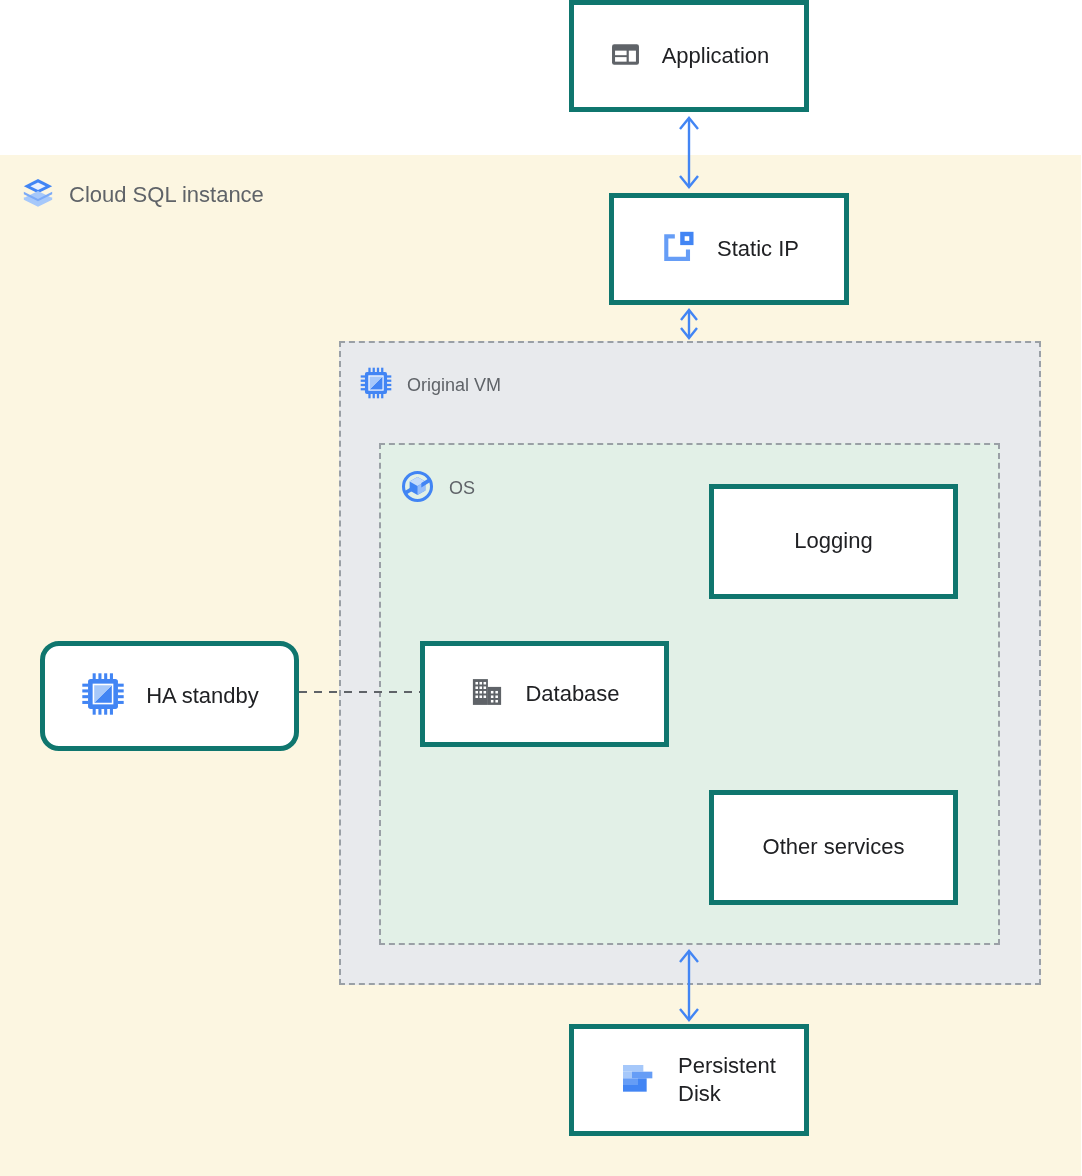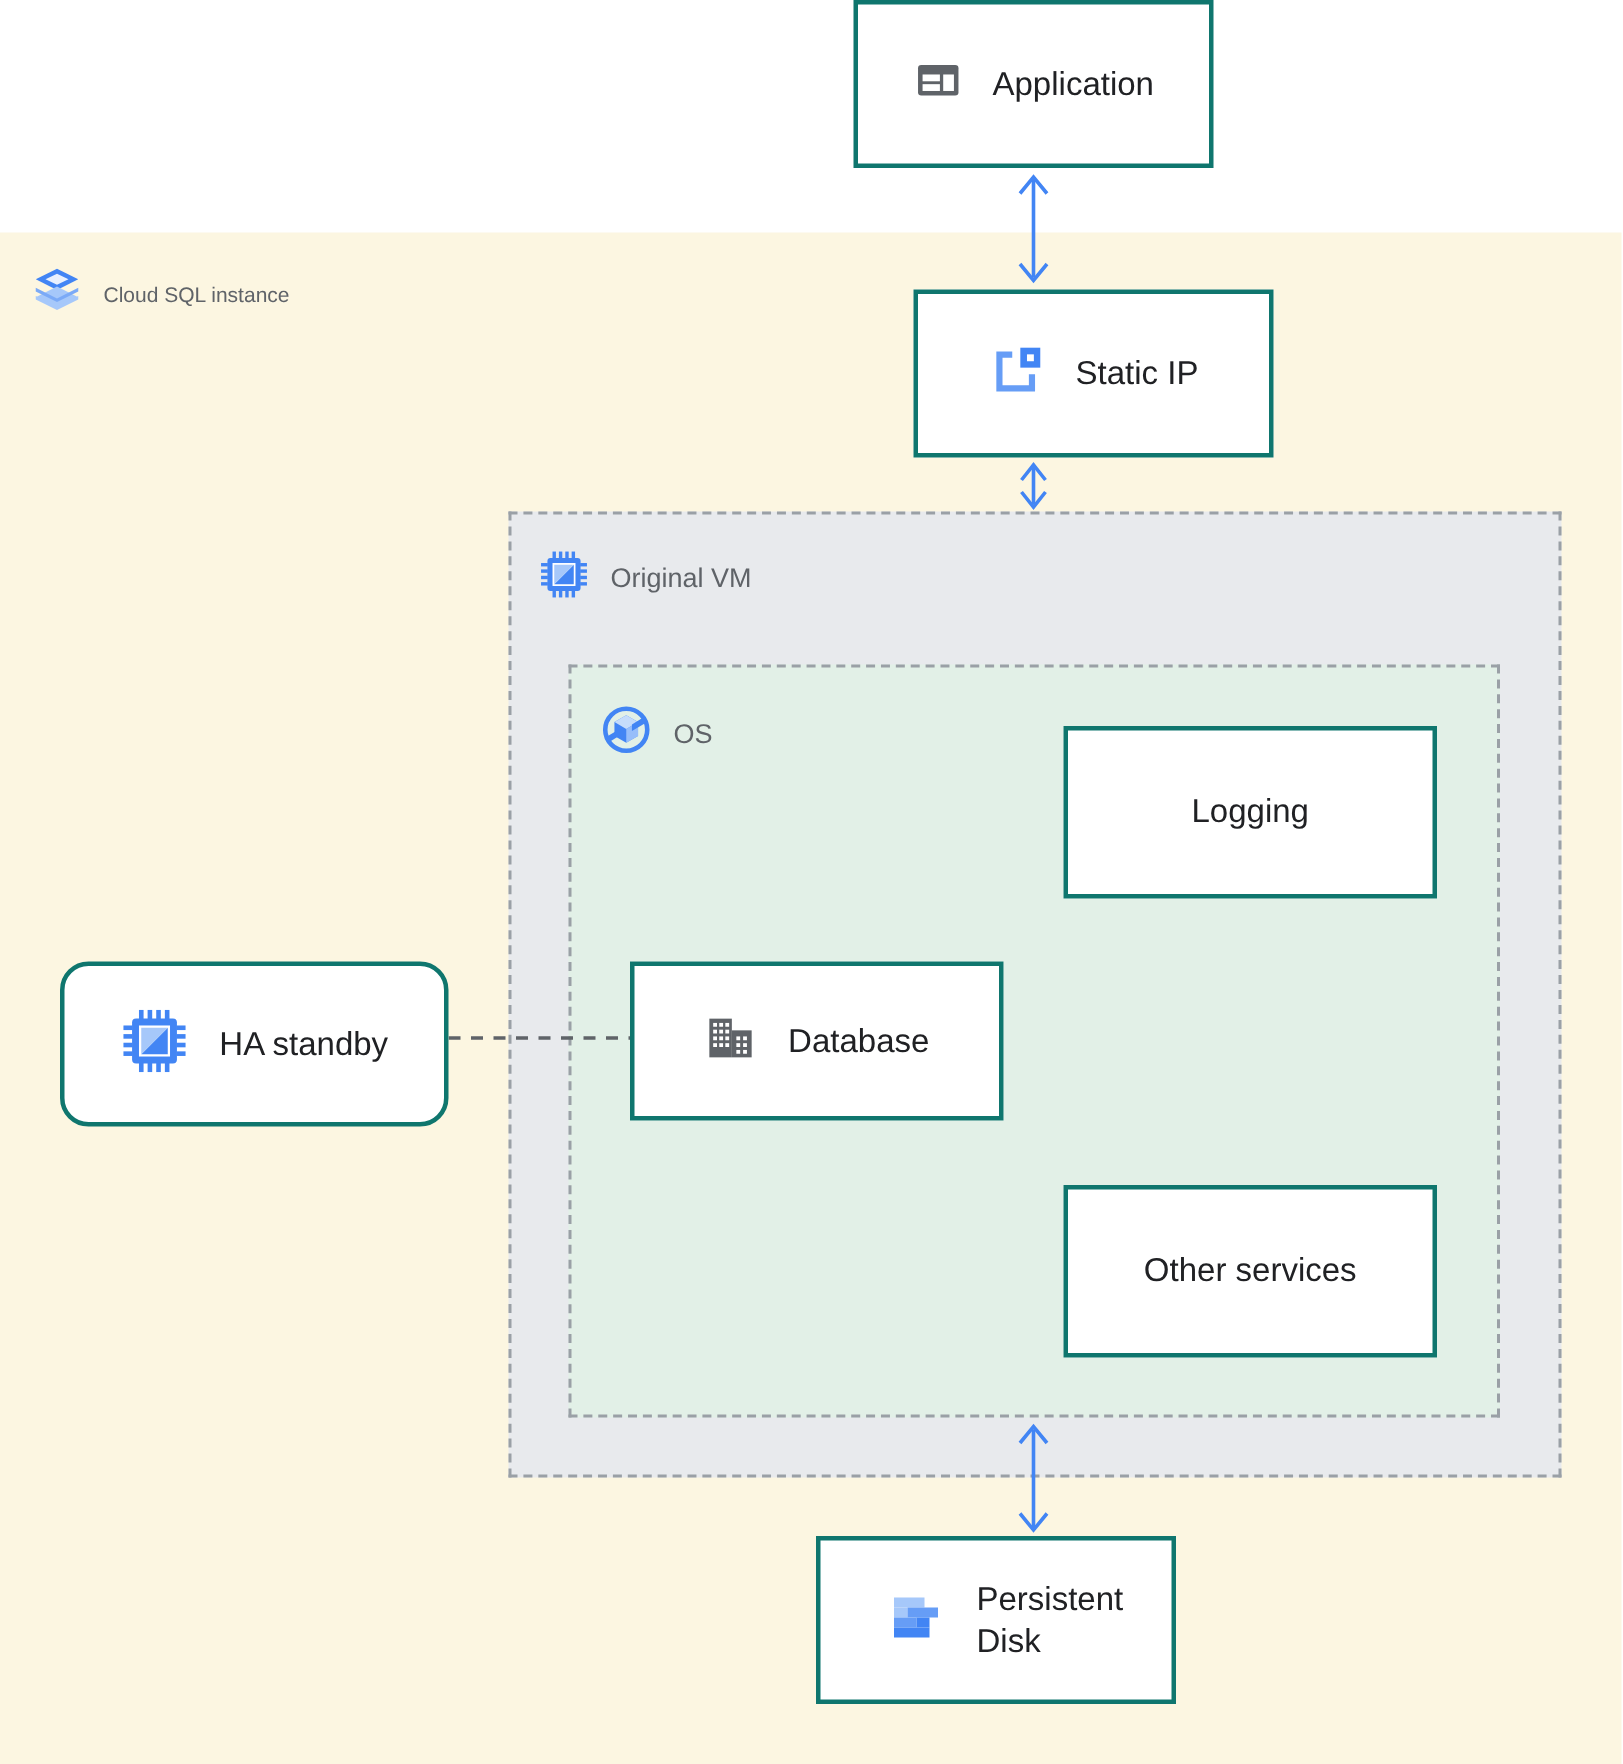--- a/index.html
+++ b/index.html
@@ -50,34 +50,34 @@
   }
 
   
   .region-header {
     position: absolute;
     display: flex;
     align-items: center;
     gap: 14px;
   }
   .region-header .rh-label {
-    font-size: 14px;
+    font-size: 22px;
     color: #5F6368;
     white-space: nowrap;
   }
   .hdr-cloudsql { left: 21px;  top: 176px; }
   .hdr-vm       { left: 359px; top: 366px; }
   .hdr-os       { left: 400px; top: 469px; }
   .hdr-vm .rh-label, .hdr-os .rh-label { font-size: 18px; }
 
   
   .node {
     position: absolute;
     background: #ffffff;
-    border: 3px solid #0f766e;
+    border: 5px solid #0f766e;
     box-sizing: border-box;
     display: flex;
     align-items: center;
     justify-content: center;
     gap: 20px;
   }
   .node .node-label {
     font-size: 22px;
     color: #202124;
     white-space: pre-line;
@@ -85,21 +85,21 @@
   }
   .node.plain .node-label { text-align: center; }
 
   .node-application      { left: 569px; top: 0px;    width: 240px; height: 112px; }
   .node-staticip         { left: 569px; top: 193px;  width: 240px; height: 112px; margin-left: 40px; }
   .node-hastandby        { left: 40px;  top: 641px;  width: 259px; height: 110px; border-radius: 19px; }
   .node-database         { left: 420px; top: 641px;  width: 249px; height: 106px; }
   .node-logging          { left: 709px; top: 484px;  width: 249px; height: 115px; }
   .node-monitoring       { left: 709px; top: 641px;  width: 249px; height: 110px; }
   .node-otherservices    { left: 709px; top: 790px;  width: 249px; height: 115px; justify-content: center; }
-  .node-persistentdisk   { left: 544px; top: 1024px; width: 240px; height: 112px;
+  .node-persistentdisk   { left: 569px; top: 1024px; width: 240px; height: 112px;
                            justify-content: flex-start; padding-left: 44px; }
 
   
   .conn { position: absolute; }
   .conn svg { display: block; }
   .conn-app-staticip   { left: 669px; top: 112px; }
   .conn-staticip-vm    { left: 669px; top: 305px; }
   .conn-os-disk        { left: 669px; top: 945px; }
   .conn-ha-vm          { left: 299px; top: 688px; }
 

